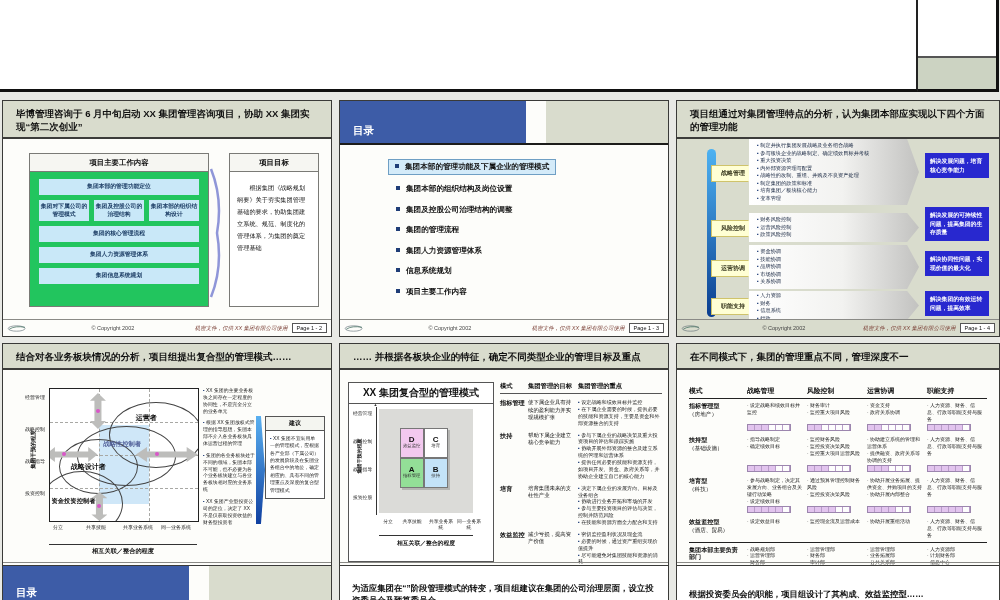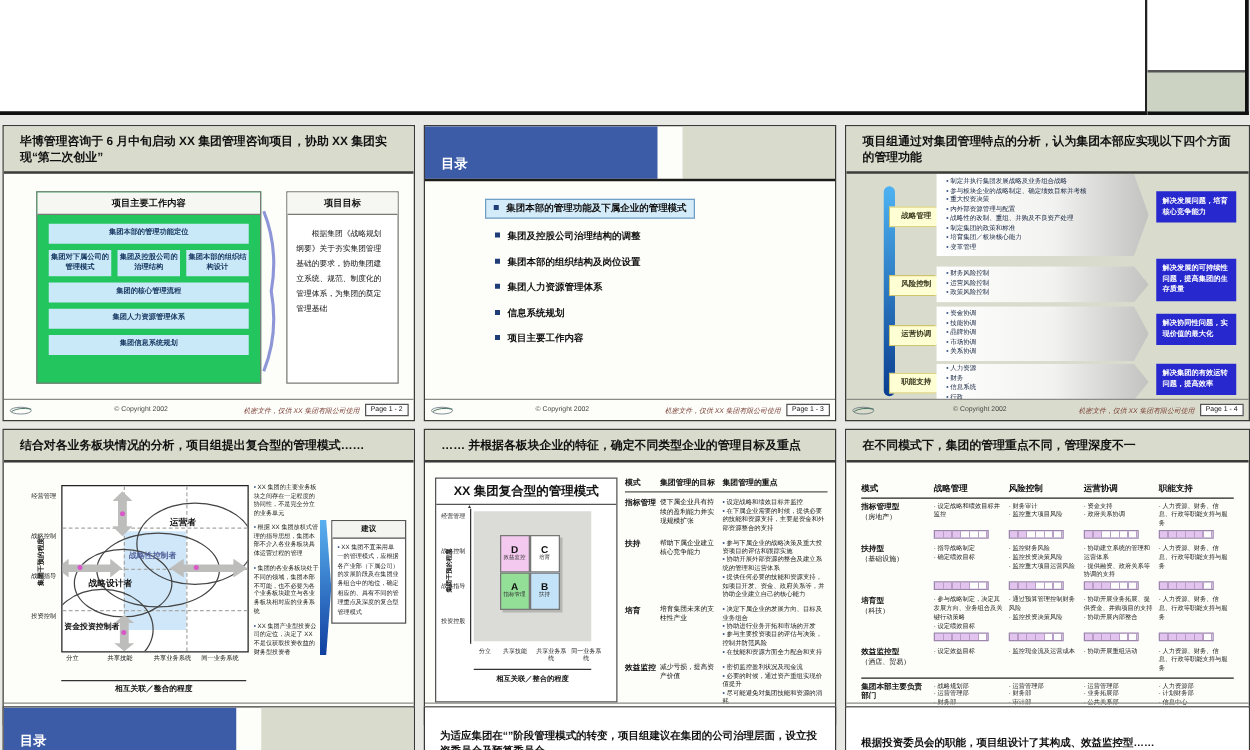--- a/index.html
+++ b/index.html
@@ -205,25 +205,29 @@
     </div>
     <div class="banner-rest"></div>
     <div class="banner-line"></div>
     <div class="toc">
       <div class="toc-item hl">
           <span class="sq"></span>
           <span>集团本部的管理功能及下属企业的管理模式</span>
         </div>
       <div class="toc-item">
           <span class="sq"></span>
-          <span>集团及控股公司治理结构的调整</span>
+          <span>集团本部的组织结构及岗位设置</span>
         </div>
       <div class="toc-item">
           <span class="sq"></span>
-          <span>集团本部的组织结构及岗位设置</span>
+          <span>集团及控股公司治理结构的调整</span>
+        </div>
+      <div class="toc-item">
+          <span class="sq"></span>
+          <span>集团的管理流程</span>
         </div>
       <div class="toc-item">
           <span class="sq"></span>
           <span>集团人力资源管理体系</span>
         </div>
       <div class="toc-item">
           <span class="sq"></span>
           <span>信息系统规划</span>
         </div>
       <div class="toc-item">

